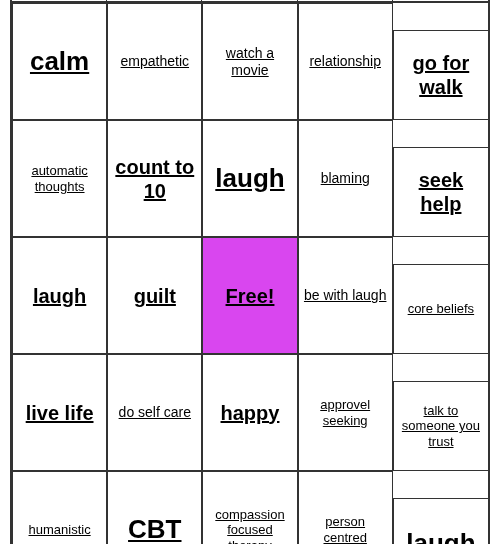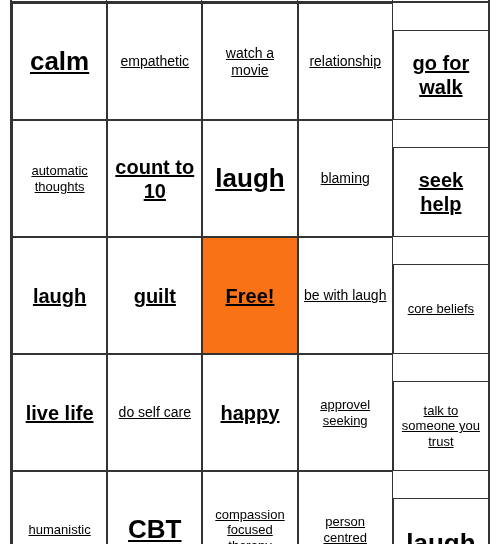--- a/index.html
+++ b/index.html
@@ -102,21 +102,21 @@
       </div>
       <div class="bingo-cell">
         <span class="cell-text size-lg">seek help</span>
       </div>
       <div class="bingo-cell">
         <span class="cell-text size-lg">laugh</span>
       </div>
       <div class="bingo-cell">
         <span class="cell-text size-lg">guilt</span>
       </div>
-      <div class="bingo-cell" style="background: #f97316;">
+      <div class="bingo-cell" style="background: #d946ef;">
         <span class="cell-text size-lg">Free!</span>
       </div>
       <div class="bingo-cell">
         <span class="cell-text size-md">be with laugh</span>
       </div>
       <div class="bingo-cell">
         <span class="cell-text size-sm">core beliefs</span>
       </div>
       <div class="bingo-cell">
         <span class="cell-text size-lg">live life</span>

